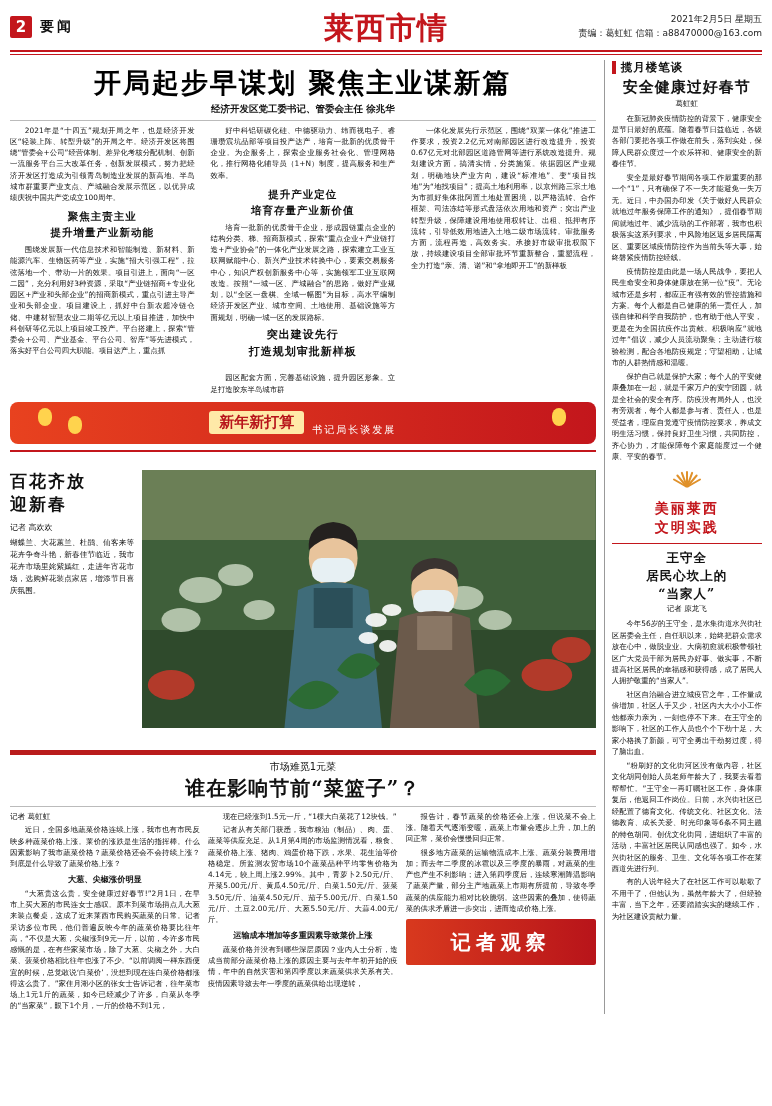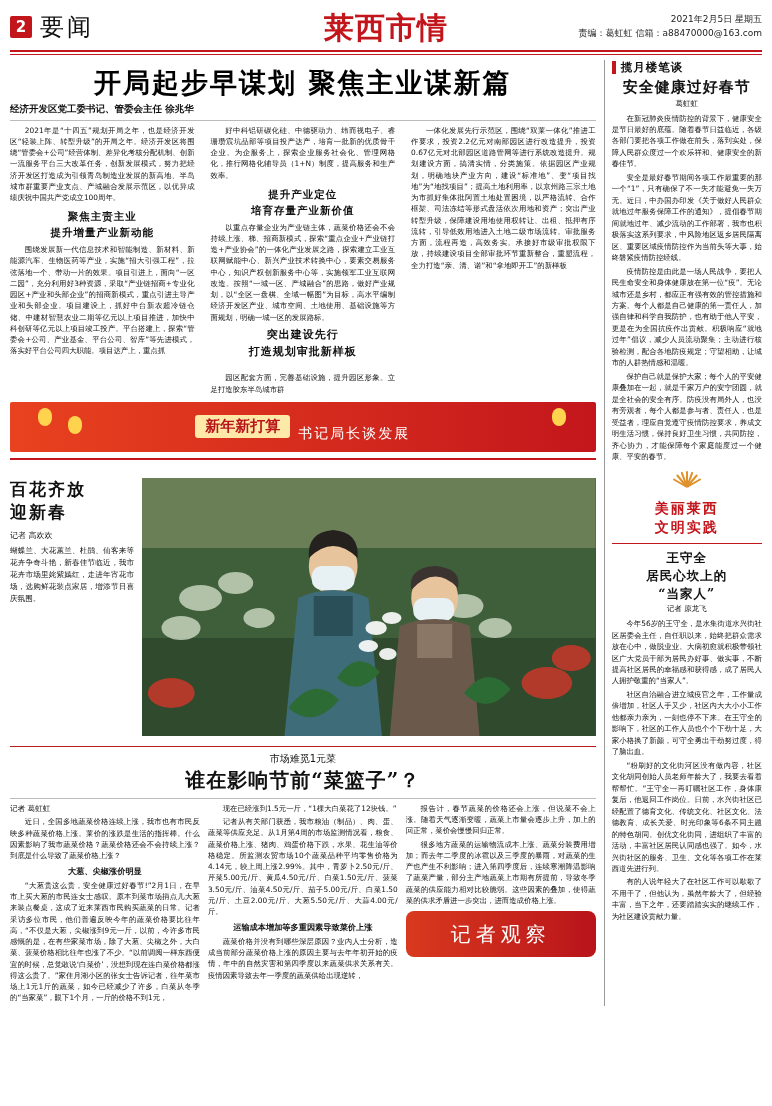--- a/index.html
+++ b/index.html
@@ -14,88 +14,88 @@
   }
   .page { position: relative; width: 772px; height: 1106px; padding: 6px 10px; }
 
   
   .masthead { display: flex; align-items: center; height: 42px; position: relative; }
   .pagenum {
     width: 22px; height: 22px; background: #c3161c; color: #fff;
     font-size: 15px; font-weight: bold; display: flex; align-items: center;
     justify-content: center; border-radius: 2px; margin-right: 8px;
   }
-  .section-name { font-size: 24px; font-weight: normal; letter-spacing: 3px; font-family: "DejaVu Serif", serif;}
+  .section-name { font-size: 14px; font-weight: bold; letter-spacing: 3px; font-family: "DejaVu Serif", serif;}
   .paper-title {
     position: absolute; left: 50%; transform: translateX(-50%);
     font-size: 30px; font-weight: bold; color: #c3161c;
     font-family: "DejaVu Serif", serif; letter-spacing: 1px; top: 2px;
   }
   .masthead-right { margin-left: auto; text-align: right; font-size: 9px; line-height: 1.55; color: #222; }
   .rule-thick { border-top: 2px solid #c3161c; margin-top: 2px; }
   .rule-thin { border-top: 1px solid #c3161c; margin-top: 1.5px; }
 
   
   .body-grid { display: flex; margin-top: 5px; }
   .left-col { width: 600px; padding-right: 8px; }
   .divider-v { width: 1px; background: #999; margin: 0 7px 0 0; }
   .right-col { width: 152px; }
 
   
   .headline {
     text-align: center; font-size: 27px; font-weight: bold; letter-spacing: 2px;
     font-family: "DejaVu Serif", serif; margin: 5px 0 2px; color: #000;
   }
-  .byline-center { font-size: 9.5px; font-weight: bold; margin-bottom: 4px; }
+  .byline-center { text-align: center; font-size: 9.5px; font-weight: bold; margin-bottom: 4px; }
   .hr-gray { border-top: 1px solid #bbb; margin: 3px 0 4px; }
 
   
   .cols4 { display: flex; gap: 16px; font-size: 7.4px; line-height: 1.52; text-align: justify; }
   .cols4 > div { flex: 1; }
   .col-sub {
     text-align: center; font-weight: bold; font-size: 10.5px; letter-spacing: 1px;
     margin: 6px 0 3px; font-family: "DejaVu Serif", serif;
   }
   .col-sub.small { font-size: 11px; margin: 4px 0 12px; }
   p.tx { margin: 0 0 2px; text-indent: 2em; }
 
   
   .banner {
-    margin-top: 5px; height: 50px; background: linear-gradient(90deg,#e8421f,#c3161c);
-    border-radius: 2px; display: flex; align-items: center; justify-content: center;
+    margin-top: 5px; height: 42px; background: linear-gradient(90deg,#e8421f,#c3161c);
+    border-radius: 8px; display: flex; align-items: center; justify-content: center;
     color: #fff; position: relative; overflow: hidden;
   }
   .banner .b1 { font-size: 15px; font-weight: bold; background: #ffe9a8; color: #b8141a;
     padding: 2px 10px; border-radius: 3px; font-family: "DejaVu Serif", serif; }
-  .banner .b2 { font-size: 14px; margin-left: 8px; letter-spacing: 2px; margin-top: 15px; }
+  .banner .b2 { font-size: 10px; margin-left: 8px; letter-spacing: 2px; margin-top: 15px; }
   .banner .lantern { position:absolute; width:14px; height:18px; background:#ffd34d; border-radius:50%/45%;
      top:6px; }
 
   
   .photo-wrap { margin-top: 6px; display: flex; border-top: 2px solid #c3161c; padding-top: 18px; }
   .photo-caption { width: 132px; padding-right: 8px; }
   .pc-title { font-size: 17px; font-weight: bold; font-family: "DejaVu Serif", serif;
     letter-spacing: 2px; line-height: 1.35; margin-bottom: 6px; }
   .pc-byline { font-size: 8px; margin-bottom: 4px; }
   .pc-text { font-size: 7.6px; line-height: 1.6; text-align: justify; }
   .photo { flex: 1; height: 258px; position: relative; overflow: hidden; background: #2d4d2f; }
 
   
-  .bottom { margin-top: 10px; border-top: 1px solid #b91c1c; padding-top: 5px; }
+  .bottom { margin-top: 22px; border-top: 5px solid #b91c1c; padding-top: 5px; }
   .kicker { text-align: center; font-size: 10px; margin-bottom: 1px; }
   .headline2 { text-align: center; font-size: 20px; font-weight: bold;
     font-family: "DejaVu Serif", serif; letter-spacing: 1px; margin: 1px 0 4px; }
   .cols3 { display: flex; gap: 8px; font-size: 7.4px; line-height: 1.52; text-align: justify; }
   .cols3 > div { flex: 1; }
   .sub-bold { font-weight: bold; font-size: 8.2px; margin: 4px 0 2px; }
   .stamp {
     margin-top: 5px; height: 46px; background: linear-gradient(90deg,#d8391e,#b8141a);
     display:flex; align-items:center; justify-content:center; color:#fff;
-    font-family: "DejaVu Serif", serif; font-size: 20px; font-weight: normal; letter-spacing: 5px;
-    border-radius: 8px;
+    font-family: "DejaVu Serif", serif; font-size: 20px; font-weight: bold; letter-spacing: 5px;
+    border-radius: 2px;
   }
 
   
   .rc-head { display: flex; align-items: center; margin-bottom: 3px; }
   .rc-head .bar { width: 4px; height: 13px; background: #c3161c; margin-right: 5px; }
   .rc-head .t { font-size: 11.5px; font-weight: bold; font-family: "DejaVu Serif", serif; letter-spacing: 1px;}
   .rc-title { text-align: center; font-size: 15px; font-weight: bold;
     font-family: "DejaVu Serif", serif; letter-spacing: 1px; margin: 3px 0 2px; }
   .rc-by { text-align: center; font-size: 7.5px; margin-bottom: 4px; }
   .rc-text { font-size: 7.4px; line-height: 1.55; text-align: justify; }
@@ -138,21 +138,21 @@
         <div>
           <p class="tx">2021年是“十四五”规划开局之年，也是经济开发区“轻装上阵、转型升级”的开局之年。经济开发区将围绕“管委会+公司”经营体制、差异化考核分配机制、创新一流服务平台三大改革任务，创新发展模式，努力把经济开发区打造成为引领青岛制造业发展的新高地、半岛城市群重要产业支点、产城融合发展示范区，以优异成绩庆祝中国共产党成立100周年。</p>
           <div class="col-sub" style="white-space:pre-line">聚焦主责主业
 提升增量产业新动能</div>
           <p class="tx">围绕发展新一代信息技术和智能制造、新材料、新能源汽车、生物医药等产业，实施“招大引强工程”，拉弦落地一个、带动一片的效果。项目引进上，面向“一区二园”，充分利用好3种资源，采取“产业链招商+专业化园区+产业和头部企业”的招商新模式，重点引进主导产业和头部企业。项目建设上，抓好中台新农超冷链仓储、中建材智慧农业二期等亿元以上项目推进，加快中科创研等亿元以上项目竣工投产。平台搭建上，探索“管委会+公司、产业基金、平台公司、智库”等先进模式，落实好平台公司四大职能。项目达产上，重点抓</p>
         </div>
         <div>
           <p class="tx">好中科铝研碳化硅、中德驱动力、纬而视电子、睿珊瓒宸坑品部等项目投产达产，培育一批新的优质骨干企业。为企服务上，探索企业服务社会化、管理网格化，推行网格化辅导员（1+N）制度，提高服务和生产效率。</p>
           <div class="col-sub" style="white-space:pre-line">提升产业定位
 培育存量产业新价值</div>
-          <p class="tx">以重点存量企业为产业链主体，蔬菜价格还会不会持续上涨、梯、招商新模式，探索“重点企业+产业链打造+产业协会”的一体化产业发展之路，探索建立工业互联网赋能中心、新兴产业技术转换中心，要素交易服务中心，知识产权创新服务中心等，实施领军工业互联网改造。按照“一城一区、产城融合”的思路，做好产业规划，以“全区一盘棋、全域一幅图”为目标，高水平编制经济开发区产业、城市空间、土地使用、基础设施等方面规划，明确一城一区的发展路标。</p>
+          <p class="tx">培育一批新的优质骨干企业，形成园链重点企业的结构分类、梯、招商新模式，探索“重点企业+产业链打造+产业协会”的一体化产业发展之路，探索建立工业互联网赋能中心、新兴产业技术转换中心，要素交易服务中心，知识产权创新服务中心等，实施领军工业互联网改造。按照“一城一区、产城融合”的思路，做好产业规划，以“全区一盘棋、全域一幅图”为目标，高水平编制经济开发区产业、城市空间、土地使用、基础设施等方面规划，明确一城一区的发展路标。</p>
           <div class="col-sub small" style="white-space:pre-line">突出建设先行
 打造规划审批新样板</div>
           <p class="tx">园区配套方面，完善基础设施，提升园区形象。立足打造胶东半岛城市群</p>
         </div>
         <div>
           <p class="tx">一体化发展先行示范区，围绕“双莱一体化”推进工作要求，投资2.2亿元对南部园区进行改造提升，投资0.67亿元对北部园区道路管网等进行系统改造提升。规划建设方面，搞清实情，分类施策。依据园区产业规划，明确地块产业方向，建设“标准地”、变“项目找地”为“地找项目”；提高土地利用率，以京州路三宗土地为市抓好集体批阿置土地处置困境，以严格流转、合作框架、司法冻结等形式盘活依次用地和资产；突出产业转型升级，保障建设用地使用权转让、出租、抵押有序流转，引导低效用地进入土地二级市场流转。审批服务方面，流程再造，高效务实。承接好市级审批权限下放，持续建设项目全部审批环节重新整合，重塑流程，全力打造“亲、清、诺”和“拿地即开工”的新样板</p>
         </div>
       </div>
 
       <div class="banner">

